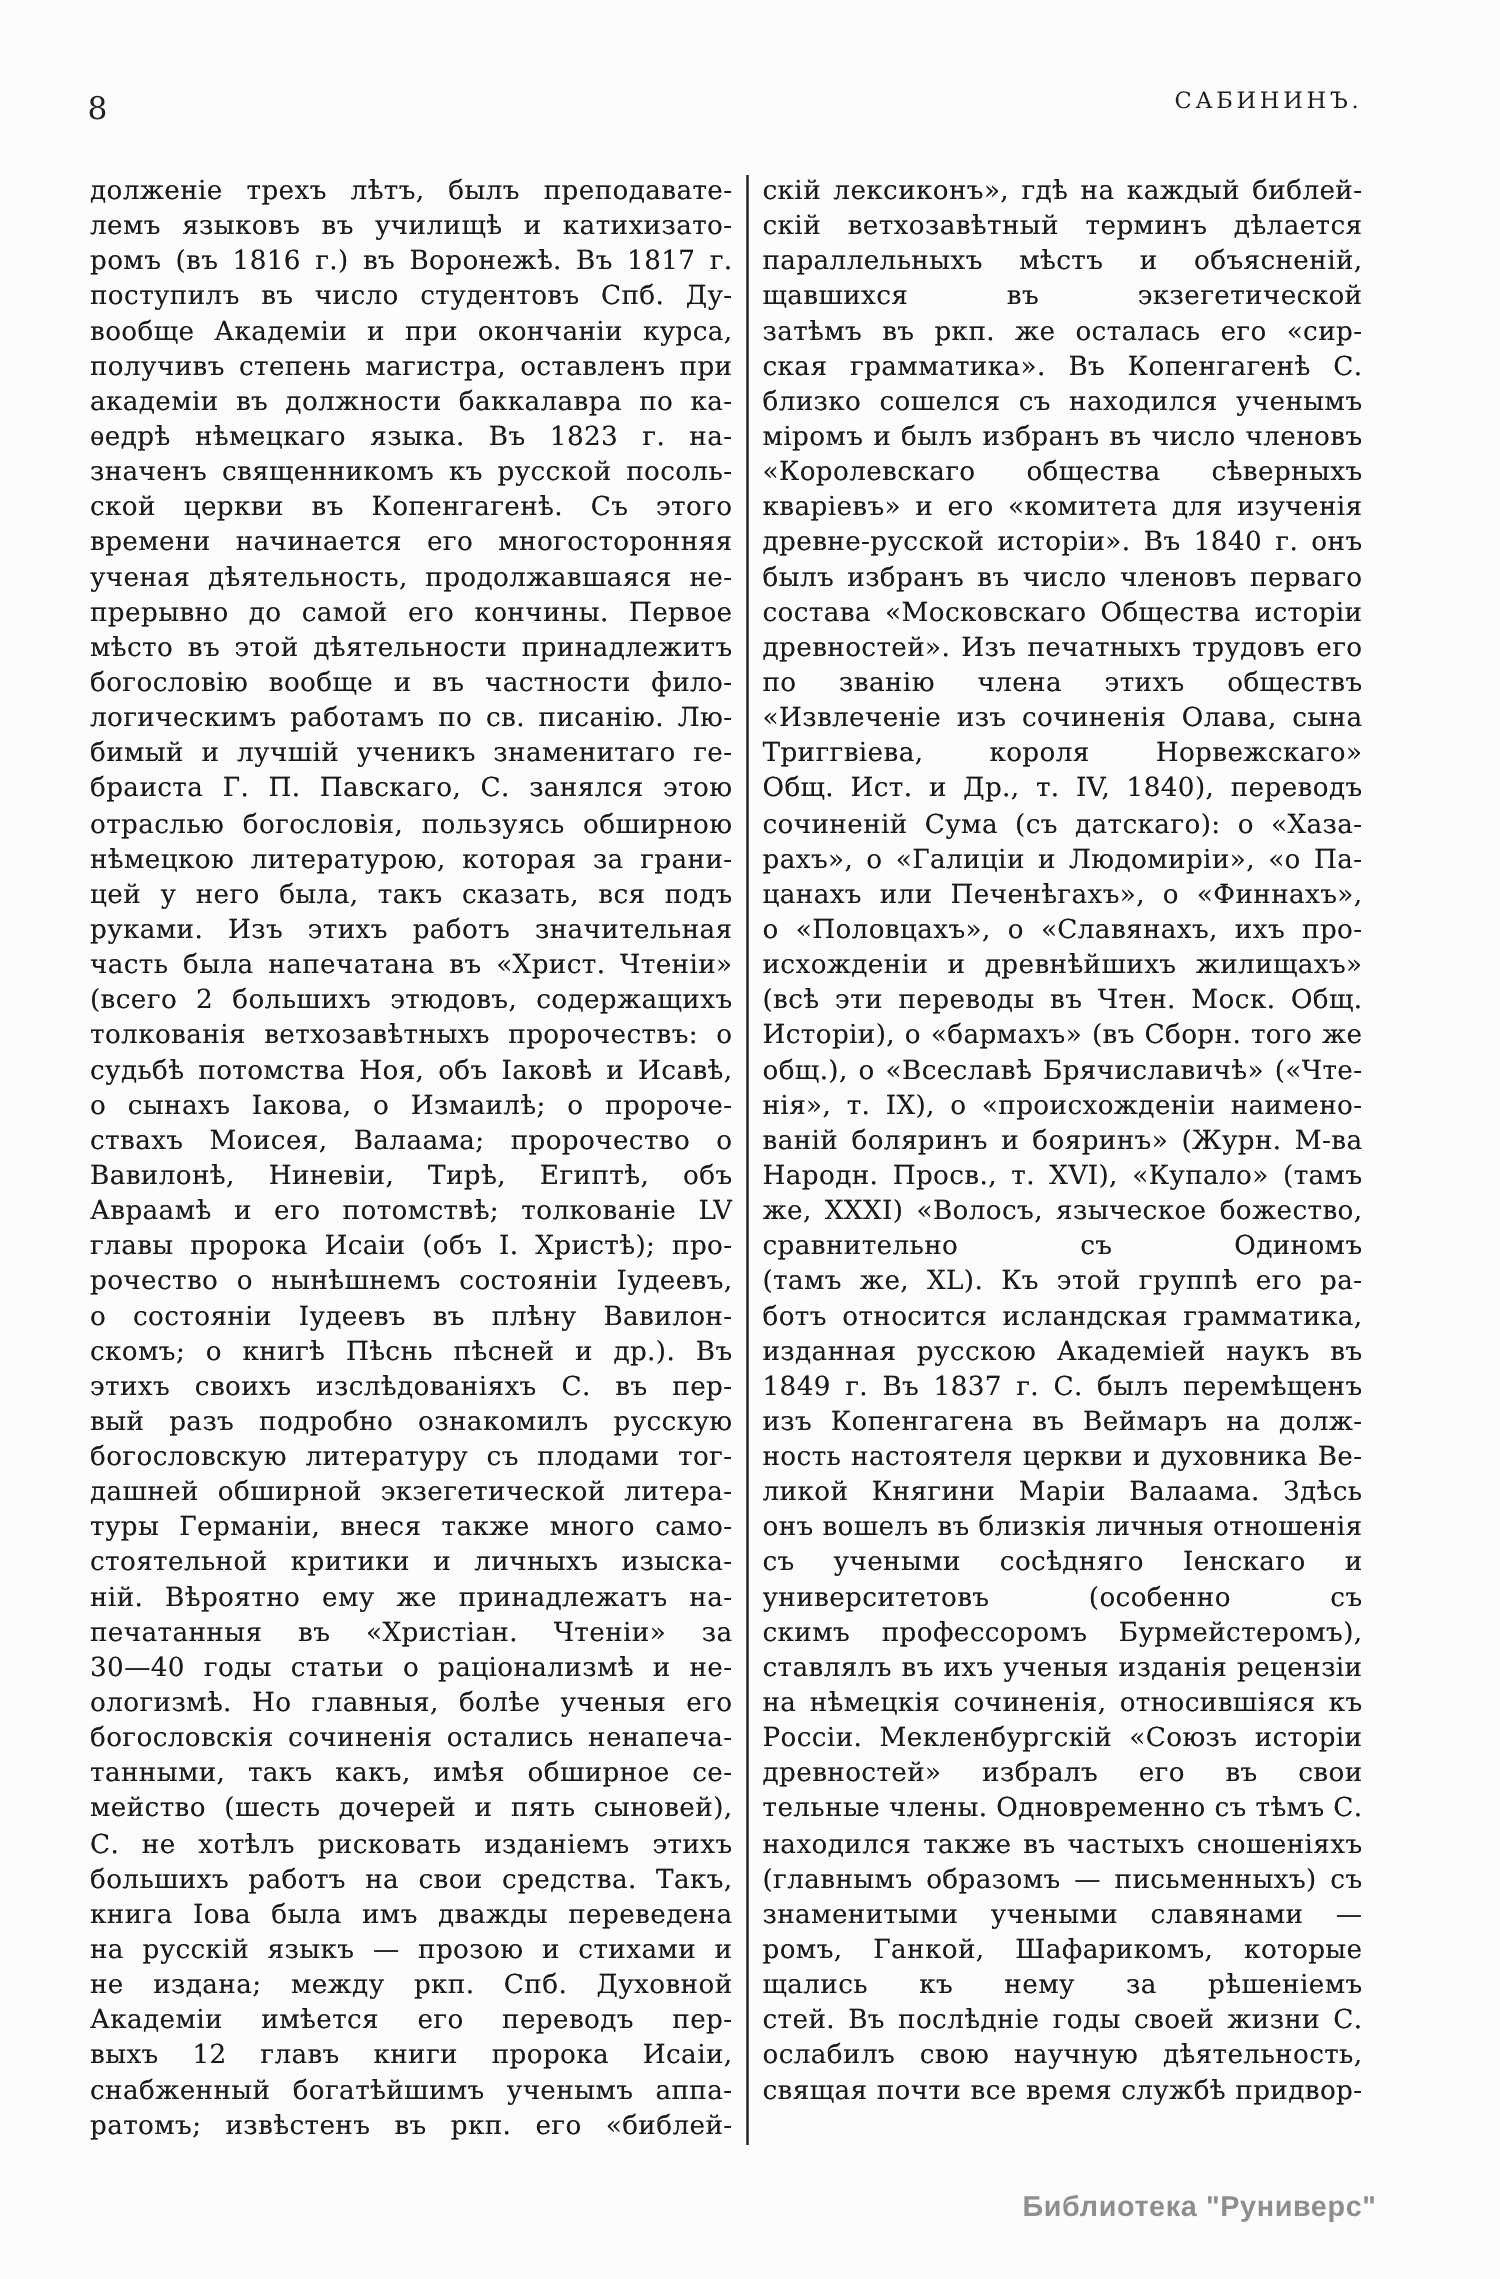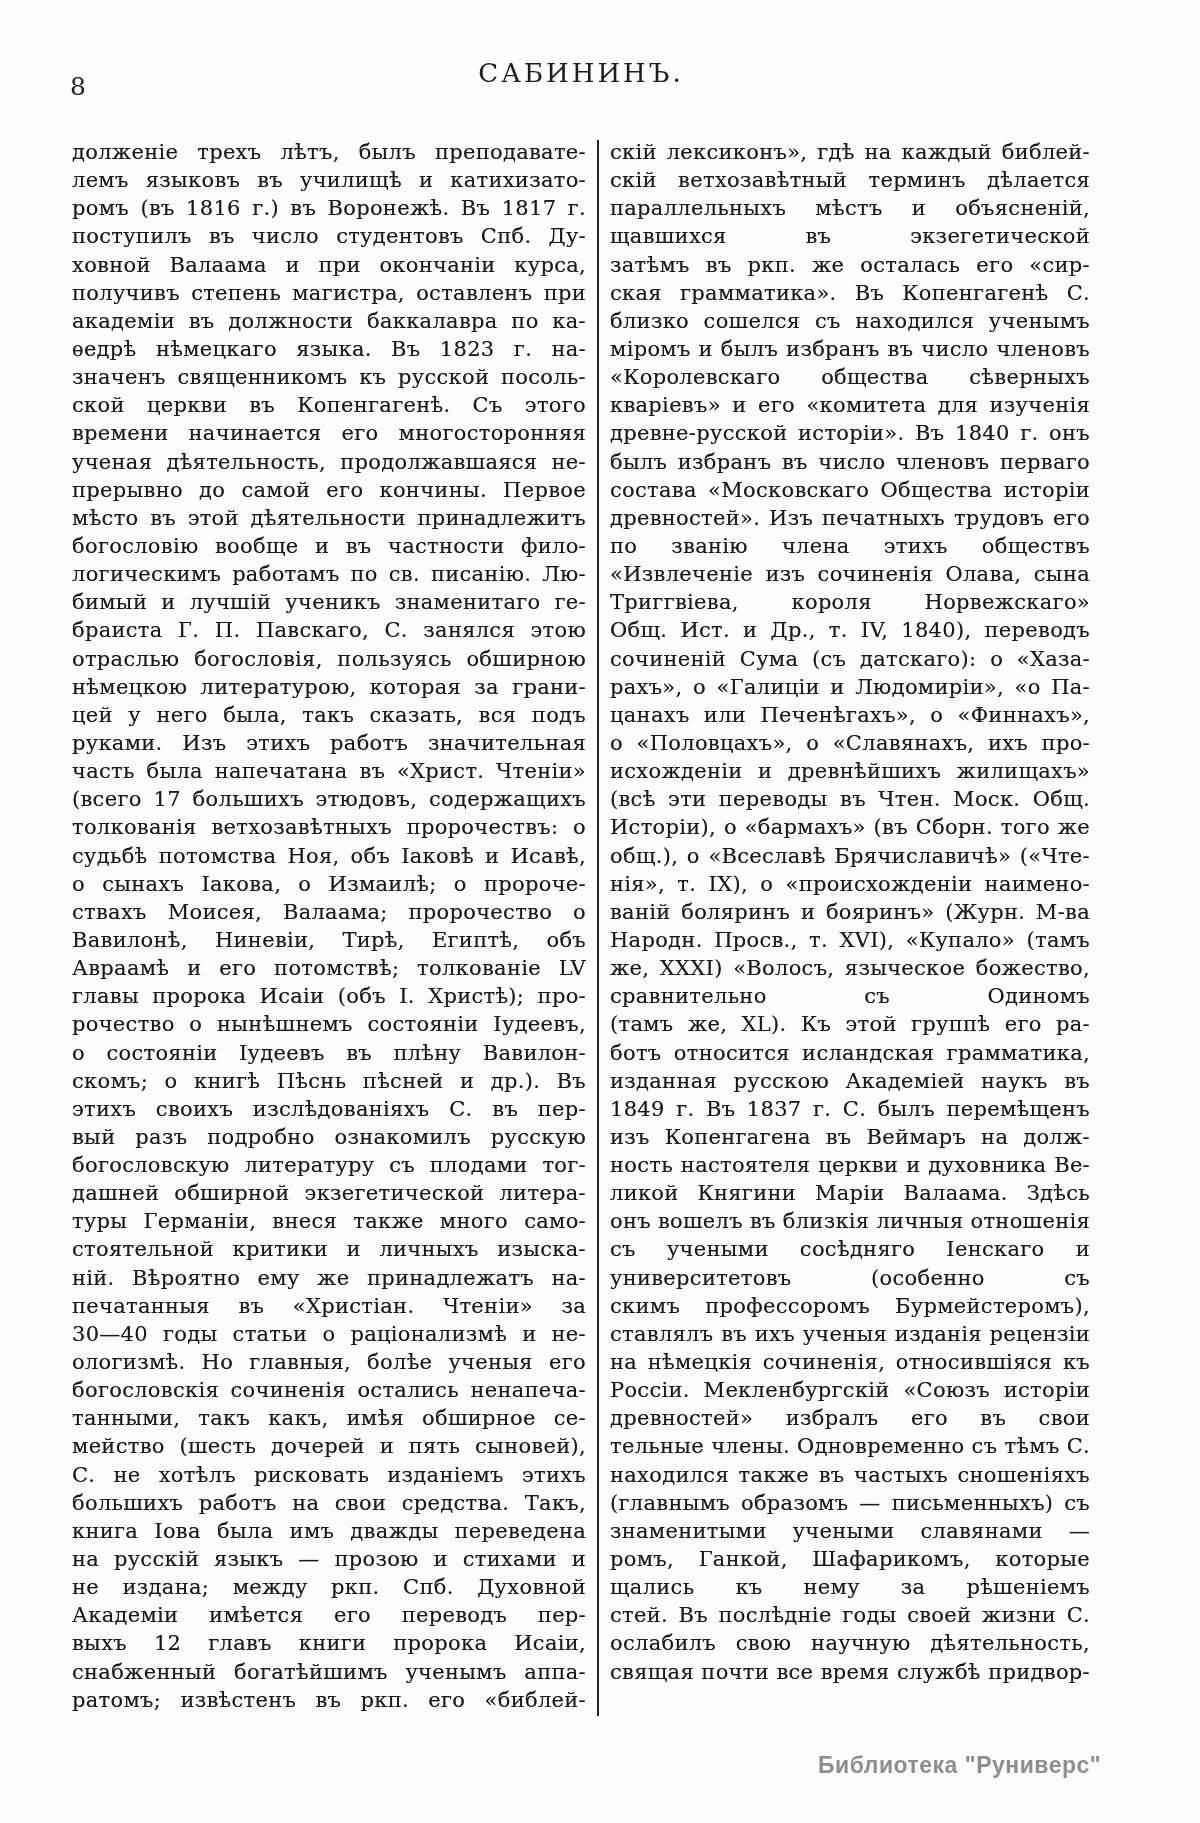--- a/index.html
+++ b/index.html
@@ -23,24 +23,24 @@
   .page-number {
     position: absolute;
     left: 70px;
     top: 72px;
     font-size: 25px;
     color: #222;
   }
   .header-title {
     position: absolute;
     left: 72px;
-    top: 58px;
+    top: 70px;
     width: 1018px;
-    text-align: center;
-    font-size: 26px;
+    text-align: right;
+    font-size: 18px;
     letter-spacing: 3px;
     color: #1d1d1d;
   }
   .text-block {
     position: absolute;
     left: 72px;
     top: 138px;
     width: 1020px;
     display: flex;
     align-items: stretch;
@@ -86,40 +86,40 @@
   <div class="page-number">8</div>
 
   <div class="header-title">САБИНИНЪ.</div>
 
   <div class="text-block">
     <div class="column left">
         <div class="text-line">долженіе трехъ лѣтъ, былъ преподавате-</div>
         <div class="text-line">лемъ языковъ въ училищѣ и катихизато-</div>
         <div class="text-line">ромъ (въ 1816 г.) въ Воронежѣ. Въ 1817 г.</div>
         <div class="text-line">поступилъ въ число студентовъ Спб. Ду-</div>
-        <div class="text-line">ховной Валаама и при окончаніи курса,</div>
+        <div class="text-line">вообще Академіи и при окончаніи курса,</div>
         <div class="text-line">получивъ степень магистра, оставленъ при</div>
         <div class="text-line">академіи въ должности баккалавра по ка-</div>
         <div class="text-line">ѳедрѣ нѣмецкаго языка. Въ 1823 г. на-</div>
         <div class="text-line">значенъ священникомъ къ русской посоль-</div>
         <div class="text-line">ской церкви въ Копенгагенѣ. Съ этого</div>
         <div class="text-line">времени начинается его многосторонняя</div>
         <div class="text-line">ученая дѣятельность, продолжавшаяся не-</div>
         <div class="text-line">прерывно до самой его кончины. Первое</div>
         <div class="text-line">мѣсто въ этой дѣятельности принадлежитъ</div>
         <div class="text-line">богословію вообще и въ частности фило-</div>
         <div class="text-line">логическимъ работамъ по св. писанію. Лю-</div>
         <div class="text-line">бимый и лучшій ученикъ знаменитаго ге-</div>
         <div class="text-line">браиста Г. П. Павскаго, С. занялся этою</div>
         <div class="text-line">отраслью богословія, пользуясь обширною</div>
         <div class="text-line">нѣмецкою литературою, которая за грани-</div>
         <div class="text-line">цей у него была, такъ сказать, вся подъ</div>
         <div class="text-line">руками. Изъ этихъ работъ значительная</div>
         <div class="text-line">часть была напечатана въ «Христ. Чтеніи»</div>
-        <div class="text-line">(всего 17 большихъ этюдовъ, содержащихъ</div>
+        <div class="text-line">(всего 2 большихъ этюдовъ, содержащихъ</div>
         <div class="text-line">толкованія ветхозавѣтныхъ пророчествъ: о</div>
         <div class="text-line">судьбѣ потомства Ноя, объ Іаковѣ и Исавѣ,</div>
         <div class="text-line">о сынахъ Іакова, о Измаилѣ; о пророче-</div>
         <div class="text-line">ствахъ Моисея, Валаама; пророчество о</div>
         <div class="text-line">Вавилонѣ, Ниневіи, Тирѣ, Египтѣ, объ</div>
         <div class="text-line">Авраамѣ и его потомствѣ; толкованіе LV</div>
         <div class="text-line">главы пророка Исаіи (объ І. Христѣ); про-</div>
         <div class="text-line">рочество о нынѣшнемъ состояніи Іудеевъ,</div>
         <div class="text-line">о состояніи Іудеевъ въ плѣну Вавилон-</div>
         <div class="text-line">скомъ; о книгѣ Пѣснь пѣсней и др.). Въ</div>

